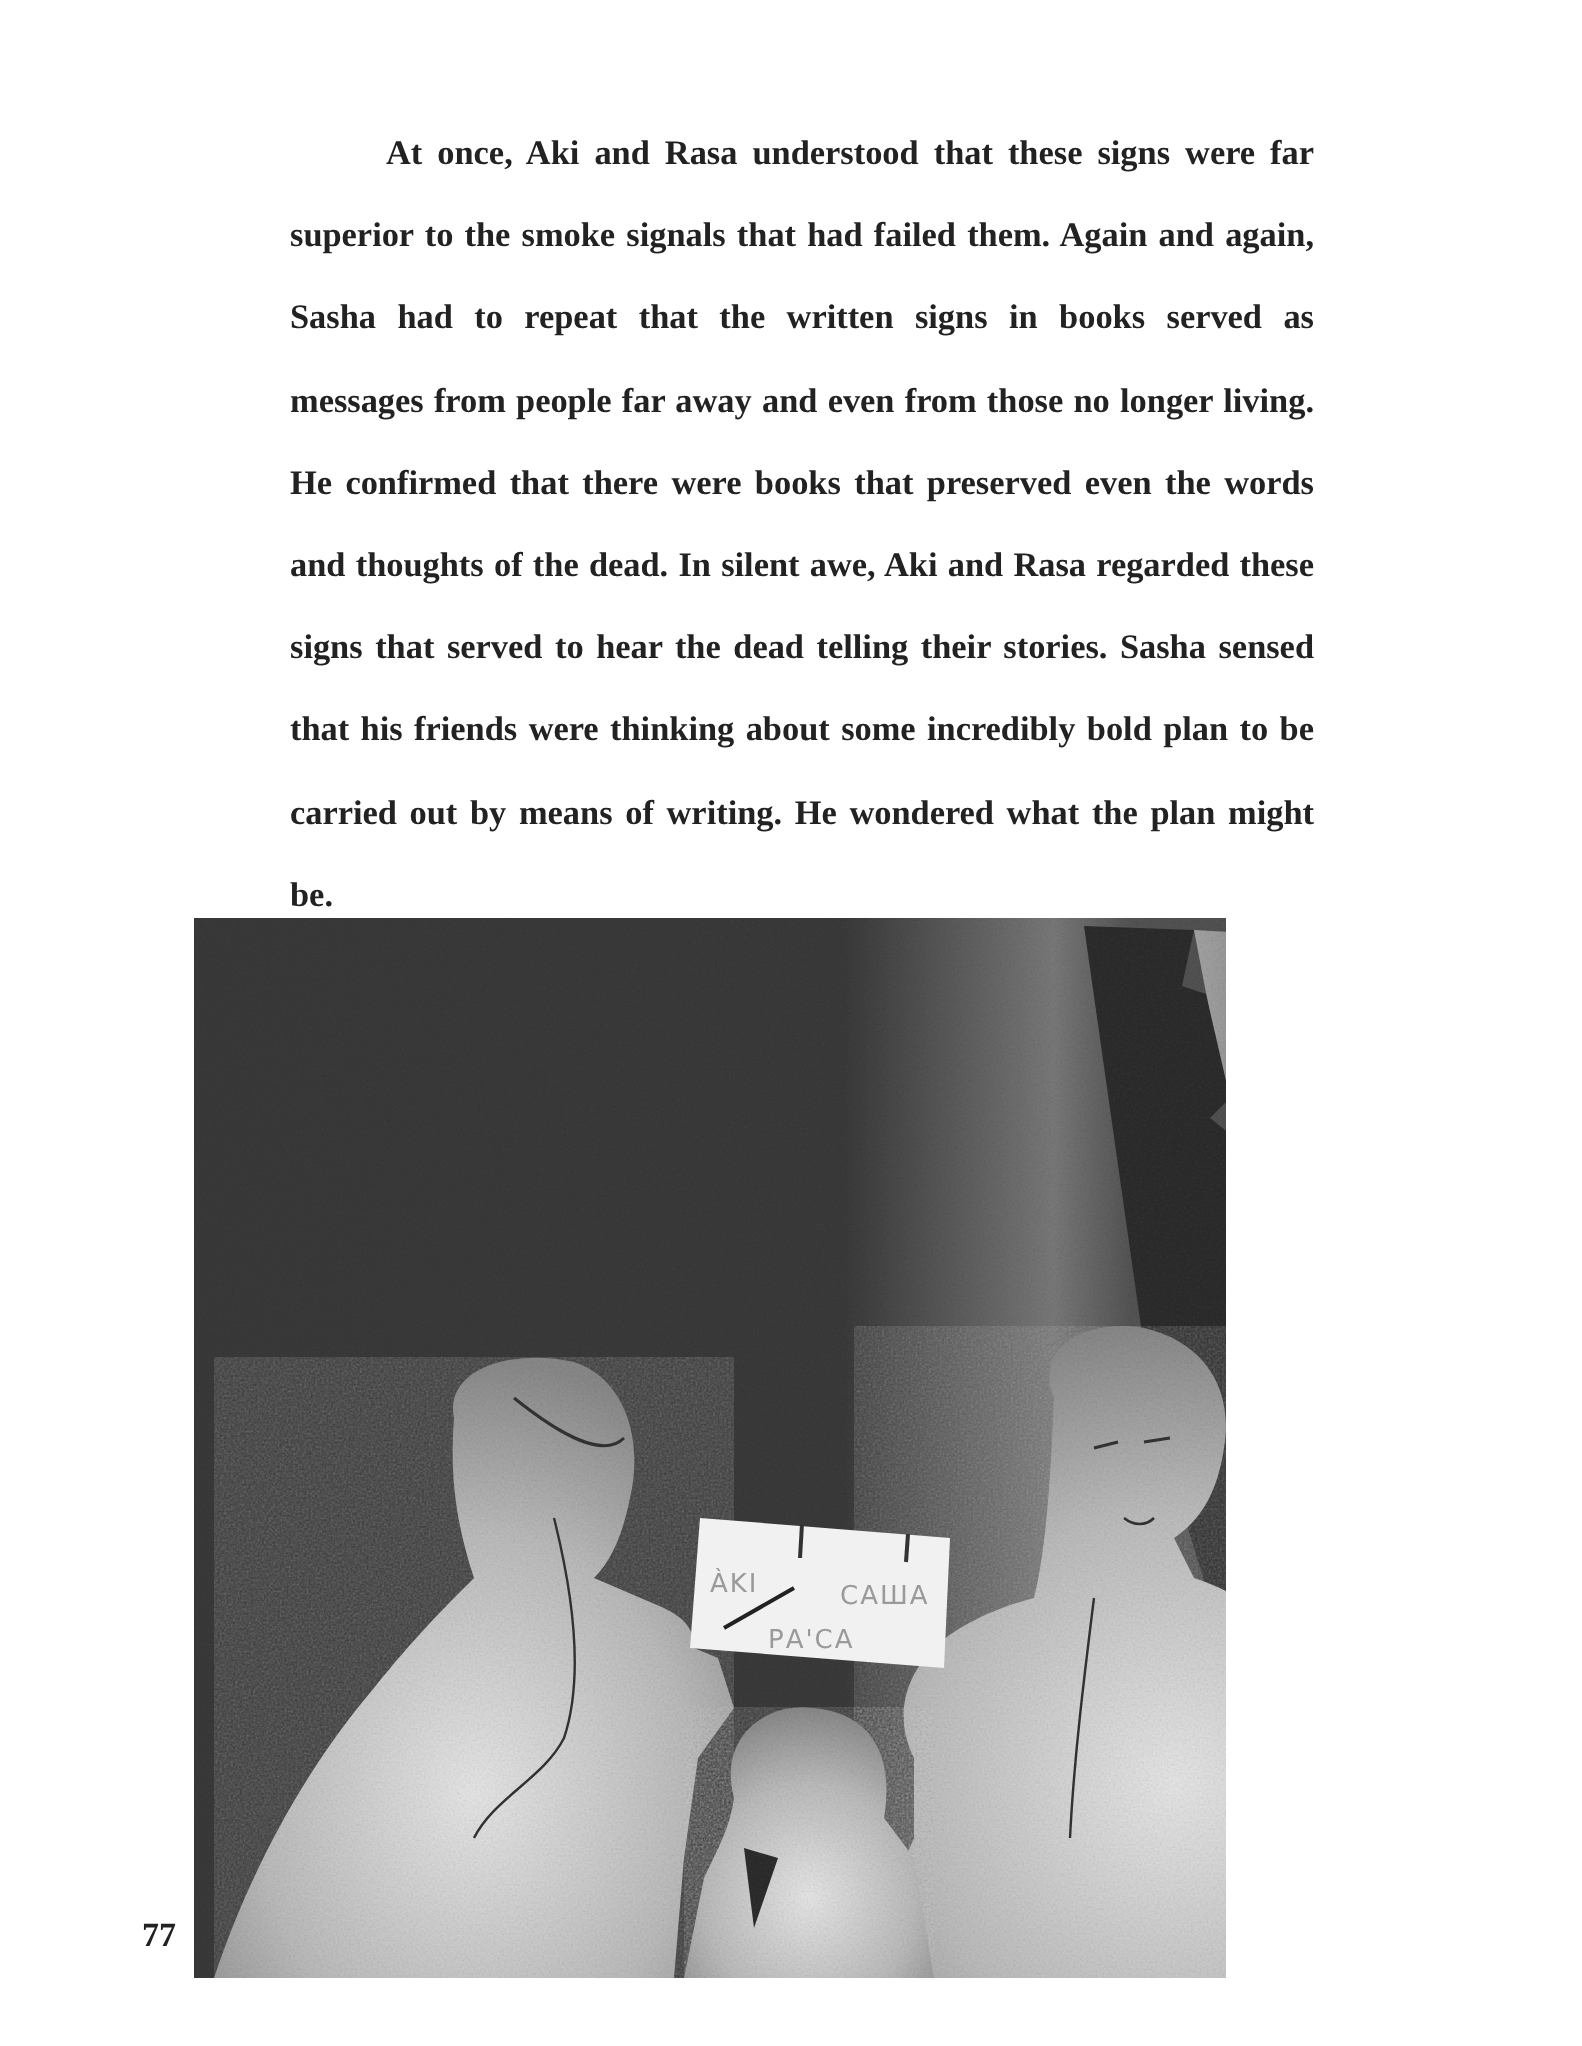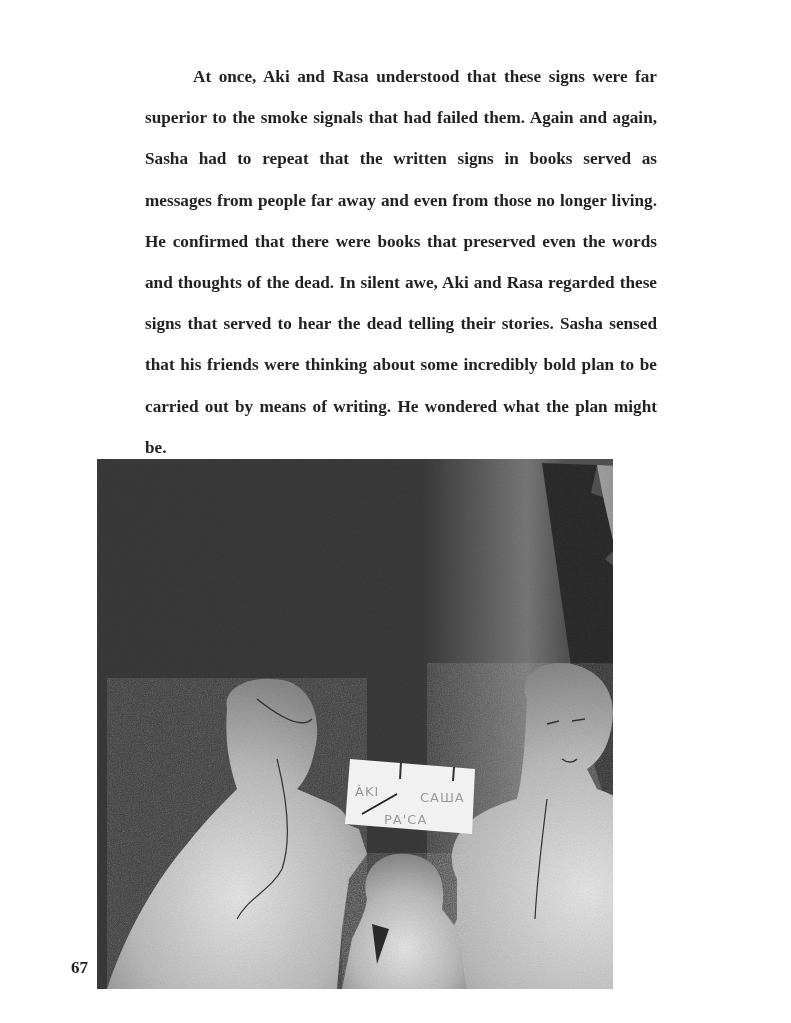--- a/index.html
+++ b/index.html
@@ -108,21 +108,21 @@
         <line x1="304" y1="303" x2="303" y2="320" stroke="#333" stroke-width="2"></line>
         <line x1="357" y1="308" x2="356" y2="322" stroke="#333" stroke-width="2"></line>
         <text x="258" y="337" class="sign-text">ÀKI</text>
         <text x="323" y="343" class="sign-text">САША</text>
         <text x="287" y="365" class="sign-text">РА'СА</text>
         <line x1="265" y1="355" x2="300" y2="335" stroke="#222" stroke-width="2"></line>
       </g>
     </svg>
   </div>
 
-  <div class="page-number">67</div>
+  <div class="page-number">77</div>
 
   <div class="binding" id="binding">
       <div class="hole" style="top: 12px; background: rgb(169, 169, 169);"></div>
       <div class="hole" style="top: 34.9px; background: rgb(169, 169, 169);"></div>
       <div class="hole" style="top: 57.8px; background: rgb(169, 169, 169);"></div>
       <div class="hole" style="top: 80.7px; background: rgb(169, 169, 169);"></div>
       <div class="hole" style="top: 103.6px; background: rgb(169, 169, 169);"></div>
       <div class="hole" style="top: 126.5px; background: rgb(169, 169, 169);"></div>
       <div class="hole" style="top: 149.4px; background: rgb(169, 169, 169);"></div>
       <div class="hole" style="top: 172.3px; background: rgb(169, 169, 169);"></div>

